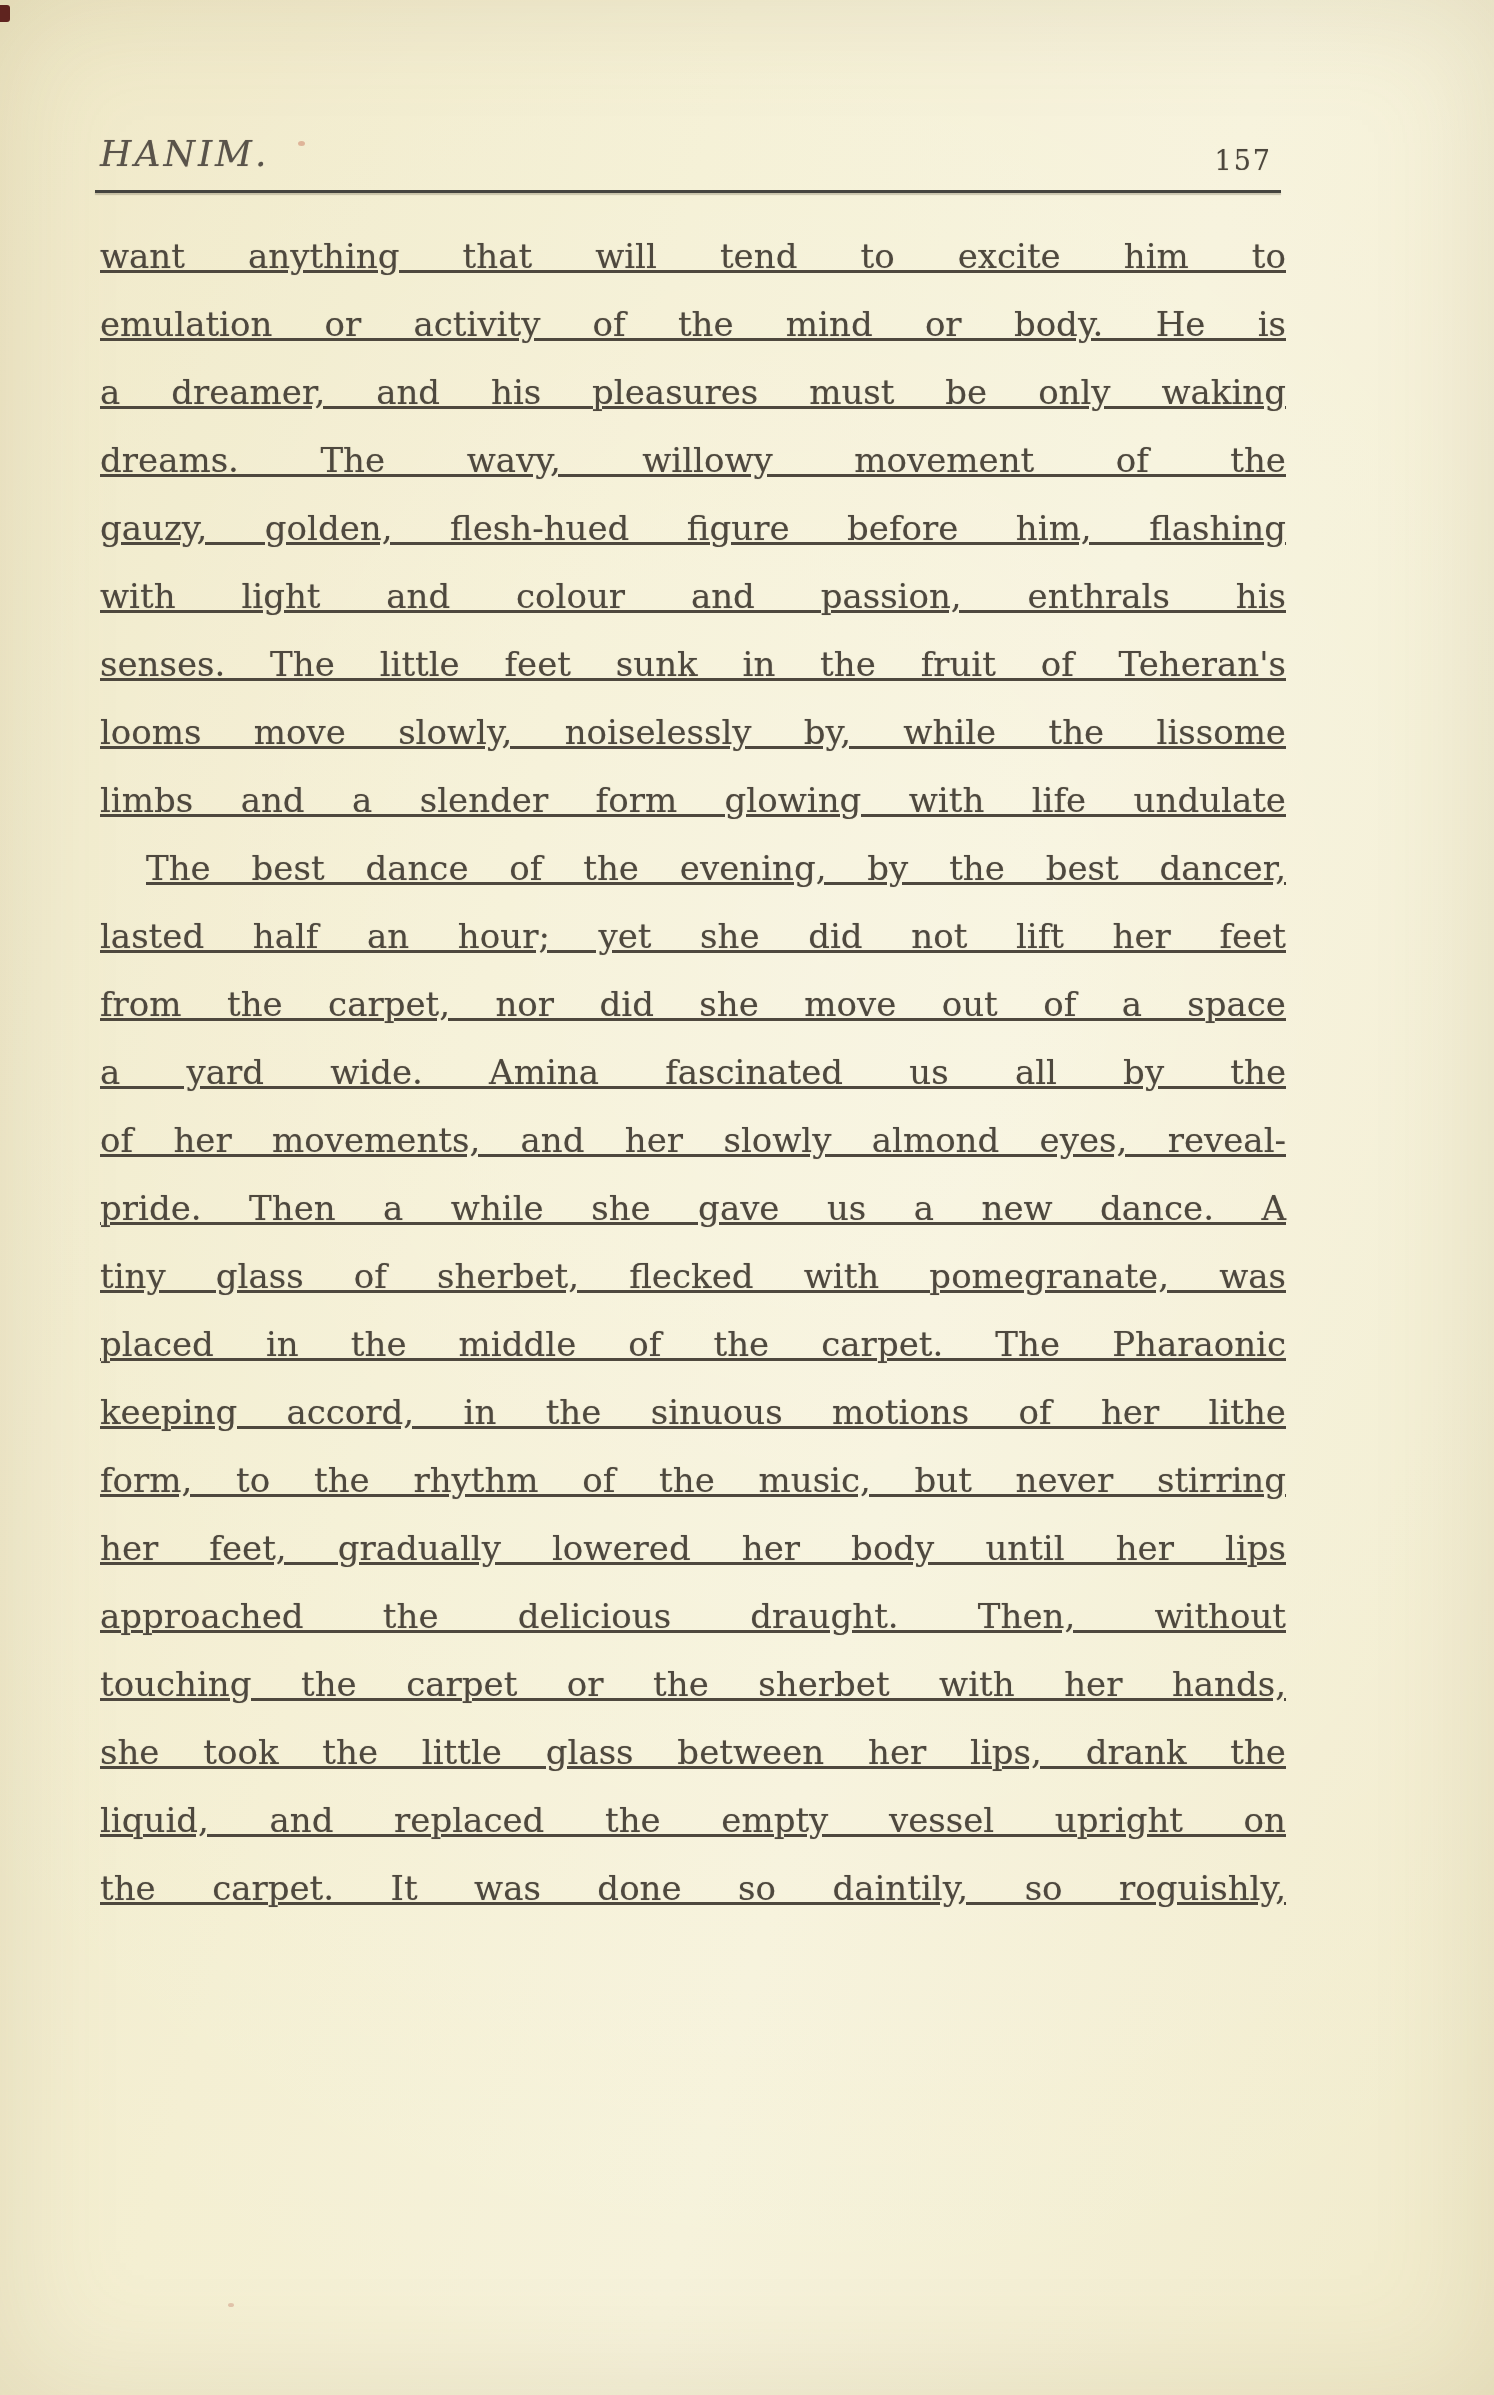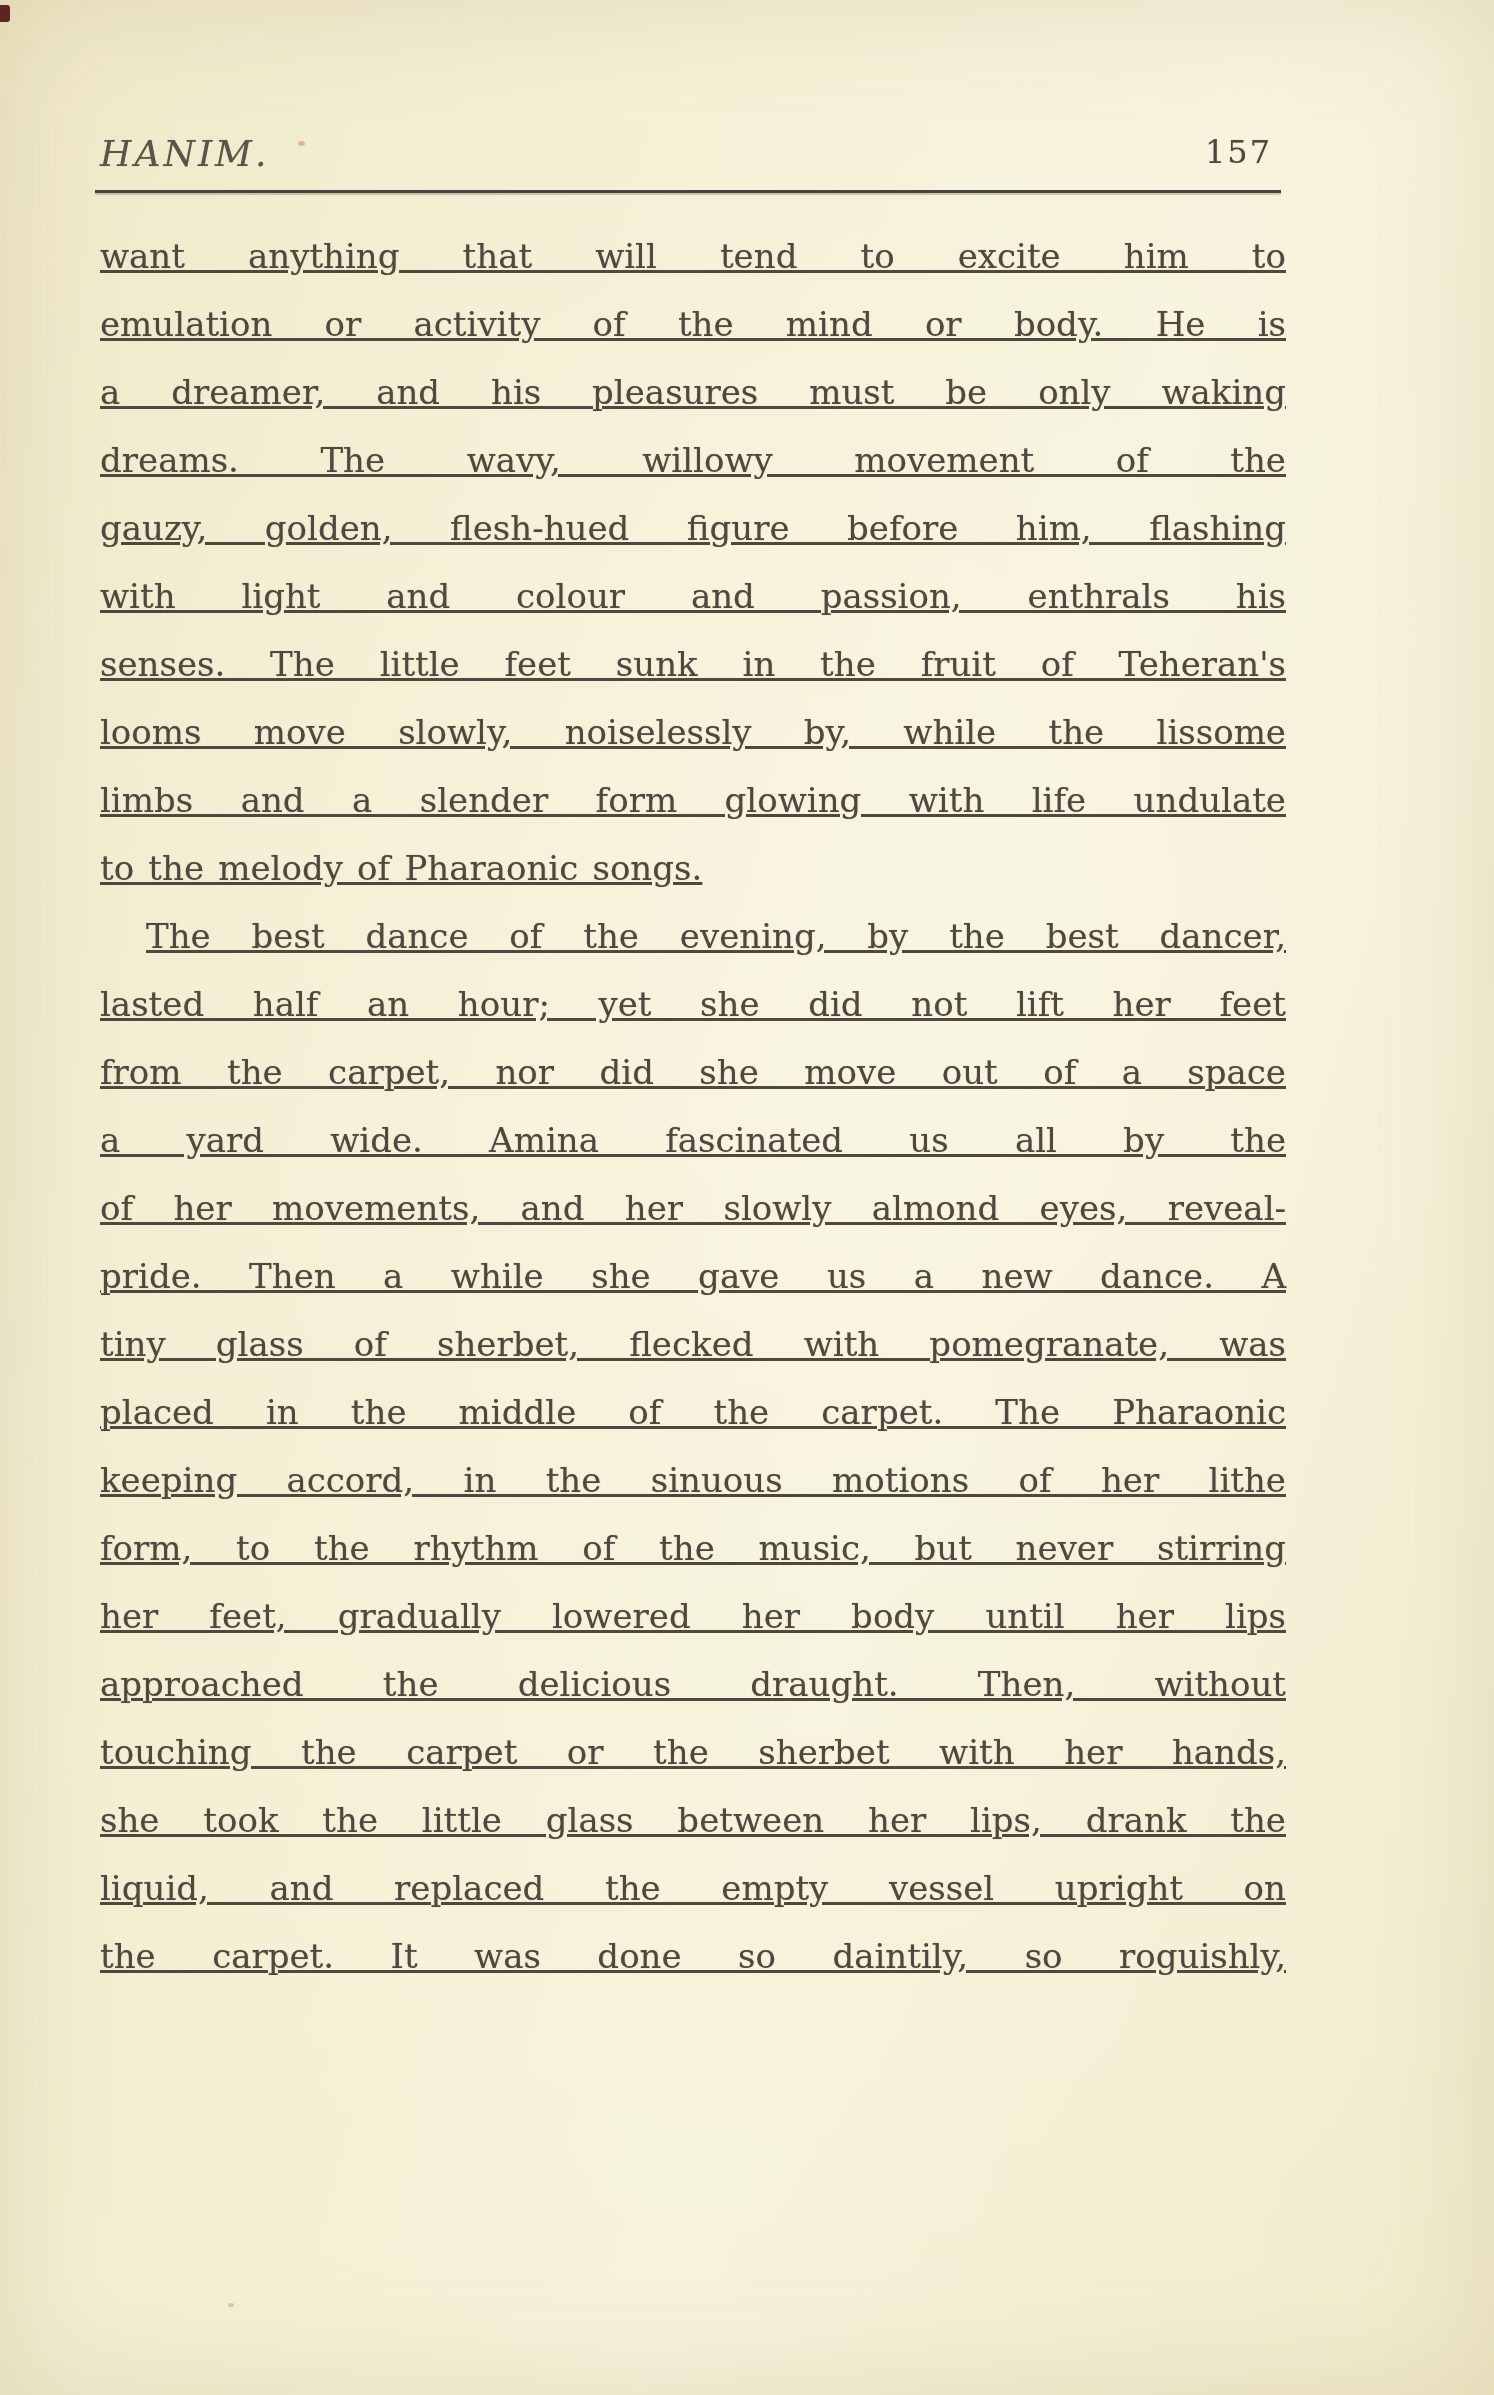--- a/index.html
+++ b/index.html
@@ -45,22 +45,22 @@
     left: 0; right: 0;
     text-align: left;
     font-style: italic;
     font-size: 36px;
     letter-spacing: 3px;
     color: #59534a;
     text-shadow: 0 0 1px rgba(90,84,74,0.45);
   }
   .page-number {
     position: absolute;
-    right: 14px; top: 0;
-    font-size: 32px;
+    right: 14px; top: 12px;
+    font-size: 27px;
     letter-spacing: 2px;
     color: #4d473d;
     text-shadow: 0 0 1px rgba(80,74,64,0.4);
   }
   .header-rule {
     position: absolute;
     top: 190px; left: 95px; width: 1186px; height: 3px;
     background: var(--rule, #45443f);
     box-shadow: 0 2px 1px rgba(120,112,90,0.35);
   }
@@ -105,21 +105,20 @@
   <div class="text-block">
       <div class="line just">want anything that will tend to excite him to</div>
       <div class="line just">emulation or activity of the mind or body.  He is</div>
       <div class="line just">a dreamer, and his pleasures must be only waking</div>
       <div class="line just">dreams.  The wavy, willowy movement of the</div>
       <div class="line just">gauzy, golden, flesh-hued figure before him, flashing</div>
       <div class="line just">with light and colour and passion, enthrals his</div>
       <div class="line just">senses.  The little feet sunk in the fruit of Teheran's</div>
       <div class="line just">looms move slowly, noiselessly by, while the lissome</div>
       <div class="line just">limbs and a slender form glowing with life undulate</div>
-      <div class="line">to the melody of Pharaonic songs.</div>
       <div class="line just indent">The best dance of the evening, by the best dancer,</div>
       <div class="line just">lasted half an hour; yet she did not lift her feet</div>
       <div class="line just">from the carpet, nor did she move out of a space</div>
       <div class="line just">a yard wide.  Amina fascinated us all by the</div>
       <div class="line just">of her movements, and her slowly almond eyes, reveal-</div>
       <div class="line just">pride.  Then a while she gave us a new dance.  A</div>
       <div class="line just">tiny glass of sherbet, flecked with pomegranate, was</div>
       <div class="line just">placed in the middle of the carpet.  The Pharaonic</div>
       <div class="line just">keeping accord, in the sinuous motions of her lithe</div>
       <div class="line just">form, to the rhythm of the music, but never stirring</div>

